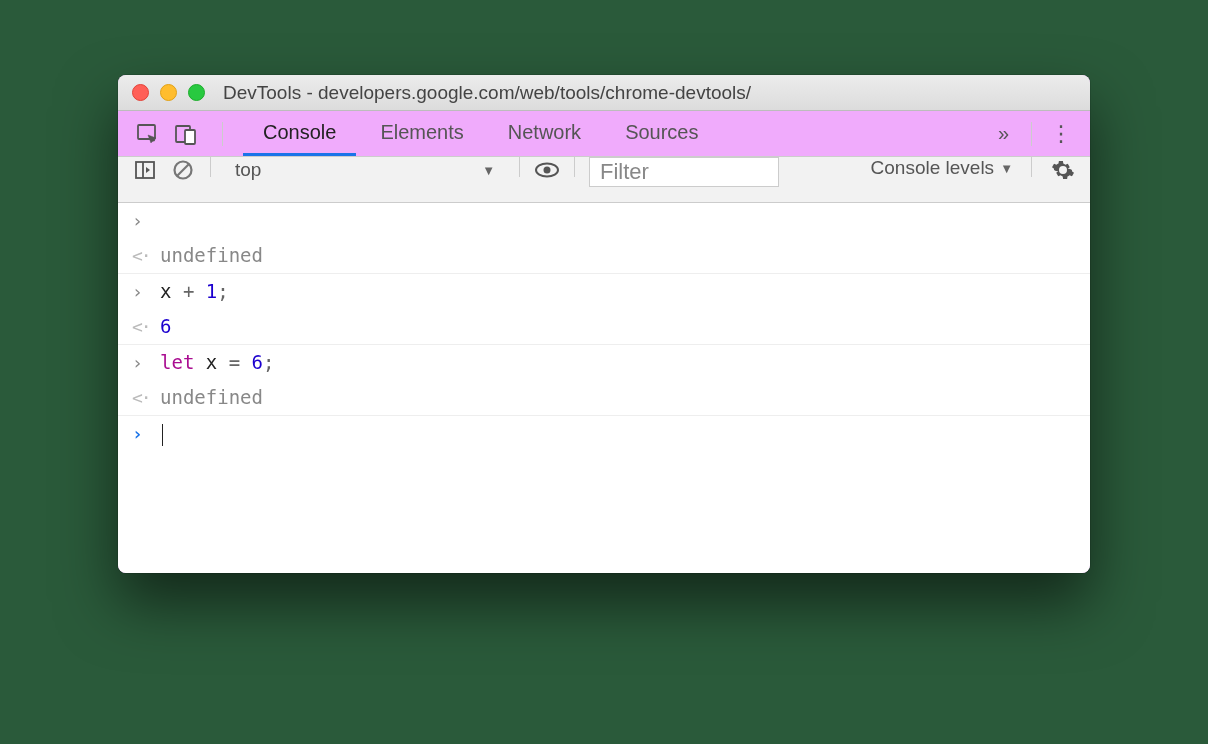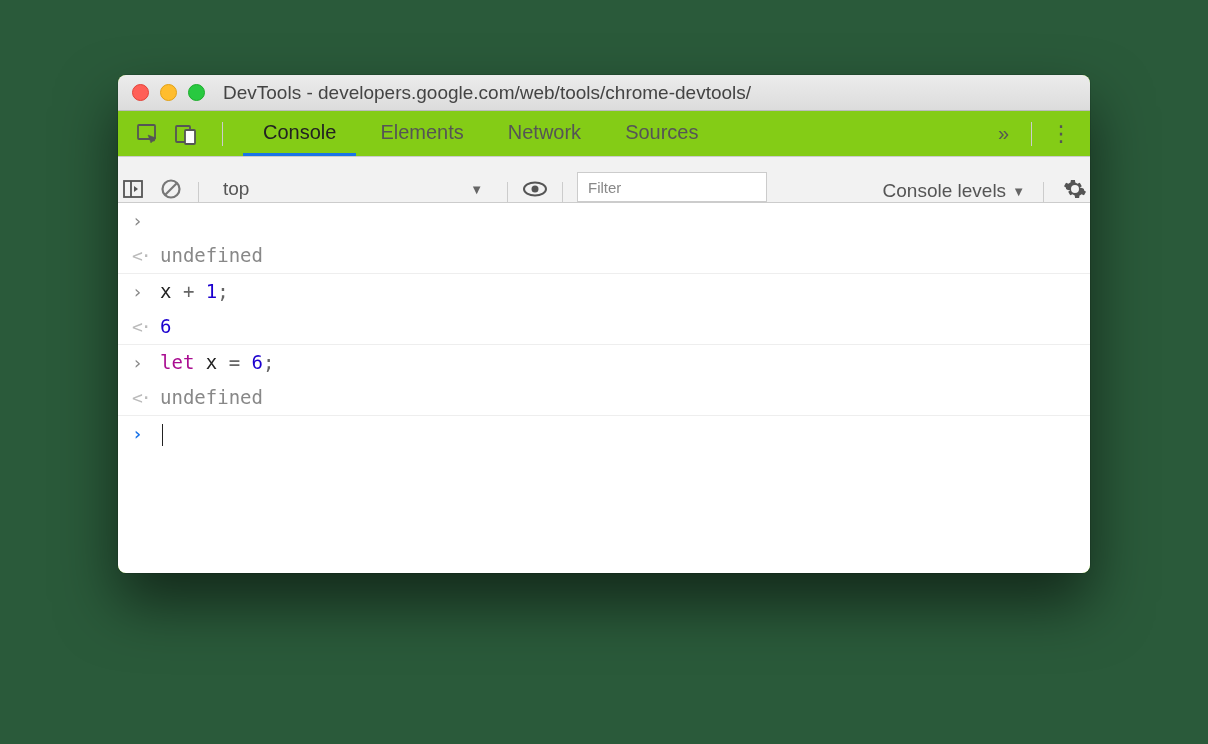--- a/index.html
+++ b/index.html
@@ -8,21 +8,21 @@
     width: 1208px;
     height: 744px;
     font-family: "Helvetica Neue", Arial, sans-serif;
     display: flex;
     align-items: flex-start;
     justify-content: center;
     padding-top: 75px;
   }
   .window {
     width: 972px;
-    background: #84cc16;
+    background: #f0abfc;
     border-radius: 8px;
     box-shadow: 0 30px 60px rgba(0,0,0,0.55), 0 0 0 1px rgba(0,0,0,0.1);
     overflow: hidden;
   }
   
   .titlebar {
     height: 36px;
     background: linear-gradient(#ececec, #dcdcdc);
     border-bottom: 1px solid #bcbcbc;
     display: flex;
@@ -51,35 +51,35 @@
   .tab.active { color:#222; border-bottom-color:#1a73e8; }
   .more-chevron { font-size: 20px; margin: 0 12px; cursor:pointer;}
   .vdiv { width:1px; height:24px; background:#ccc; margin: 0 10px;}
   .kebab { font-size:22px; cursor:pointer; padding:0 8px;}
   
   .filterrow {
     height: 46px;
     background:#f2f2f2;
     border-bottom:1px solid #ccc;
     display:flex;
-    align-items:flex-end;
-    padding: 0 2px;
+    align-items:flex-start;
+    padding: 0 14px;
     gap: 12px;
     font-size: 19px;
     color:#555;
   }
   .iconbox { width:26px; height:26px; display:flex; align-items:center; justify-content:center; cursor:pointer;}
   .context-select {
     display:flex; align-items:center; justify-content:space-between;
     width: 280px; padding: 2px 10px; cursor:pointer;
   }
   .tri { font-size: 13px; color:#666;}
   .filter-input {
     background:#fff; border:1px solid #ccc; height:30px; width:190px;
-    font-size:15px; padding:2px 10px; color:#333;
+    font-size:22px; padding:2px 10px; color:#333;
   }
   .filter-input::placeholder { color:#888;}
   .levels { display:flex; align-items:center; gap:6px; cursor:pointer;}
   .spacer { flex:1;}
   
   .console {
     font-family: Menlo, Consolas, monospace;
     font-size: 19px;
     line-height: 34px;
     color:#222;

